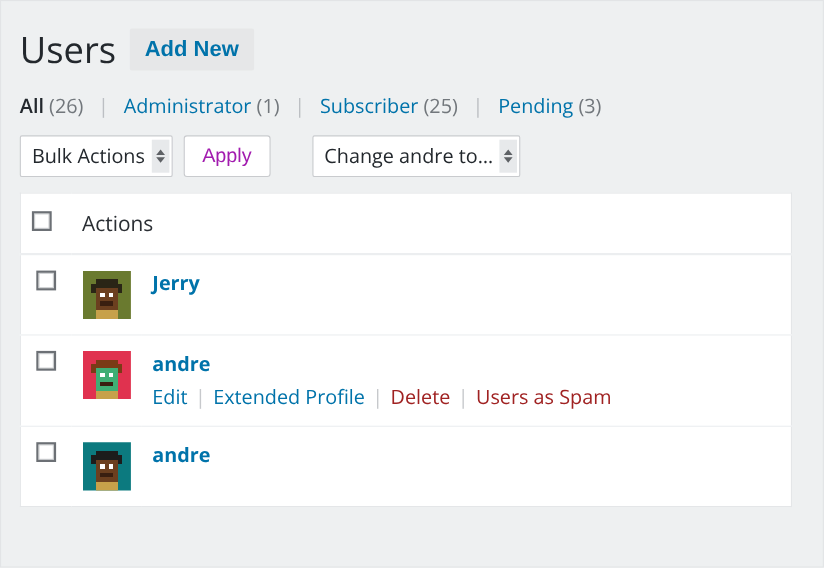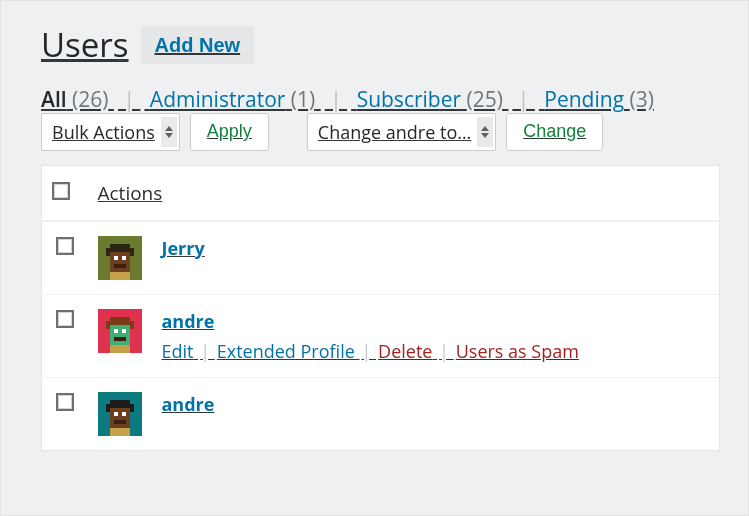--- a/index.html
+++ b/index.html
@@ -6,22 +6,21 @@
   body {
     font-family: -apple-system, BlinkMacSystemFont, "Segoe UI", "Open Sans", Helvetica, Arial, sans-serif;
     background: #eef0f1;
     color: #32373c;
     width: 749px;
     height: 516px;
     overflow: hidden;
     border: 1px solid #e2e4e6;
   }
   .wrap {
-    padding: 16px 28px 0 40px;
-    text-decoration: underline;
+    padding: 16px 28px 0 17px;
   }
   .page-header {
     display: flex;
     align-items: center;
     gap: 12px;
     margin-top: 8px;
     margin-bottom: 20px;
   }
   .page-title {
     font-size: 33px;
@@ -34,22 +33,23 @@
     border: none;
     border-radius: 2px;
     color: #0073aa;
     font-size: 20px;
     font-weight: 600;
     padding: 7px 14px;
     cursor: pointer;
     line-height: 1.2;
   }
   .subsubsub {
-    font-size: 21px;
+    font-size: 18px;
     color: #a1a1a1;
+    margin-bottom: 14px;
   }
   .subsubsub .sep { color: #bcbfc3; padding: 0 4px; }
   .subsubsub a { color: #0073aa; text-decoration: none; cursor: pointer; }
   .subsubsub .current { color: #23282d; font-weight: 600; }
   .subsubsub .count { color: #72777c; }
   .tablenav {
     display: flex;
     gap: 10px;
     align-items: center;
     margin-bottom: 14px;
@@ -84,21 +84,21 @@
     width: 0; height: 0;
     border-left: 4px solid transparent;
     border-right: 4px solid transparent;
   }
   .faux-select .arrow::before { border-bottom: 5px solid #5e6165; }
   .faux-select .arrow::after  { border-top: 5px solid #5e6165; }
   .button {
     background: #fff;
     border: 1px solid #c9cbce;
     border-radius: 3px;
-    color: #15803d;
+    color: #a21caf;
     font-size: 18px;
     height: 38px;
     padding: 0 16px;
     cursor: pointer;
   }
   .spacer { width: 18px; }
   table.users {
     width: 100%;
     background: #fff;
     border: 1px solid #e4e6e8;
@@ -176,21 +176,20 @@
     <div class="faux-select">
       <span>Bulk Actions</span>
       <span class="arrow"></span>
     </div>
     <button class="button">Apply</button>
     <div class="spacer"></div>
     <div class="faux-select">
       <span>Change andre to…</span>
       <span class="arrow"></span>
     </div>
-    <button class="button">Change</button>
   </div>
 
   <table class="users">
     <thead>
       <tr>
         <th class="cb-col"><input type="checkbox" class="cb" style=""></th>
         <th colspan="2">Actions</th>
       </tr>
     </thead>
     <tbody id="user-rows">

